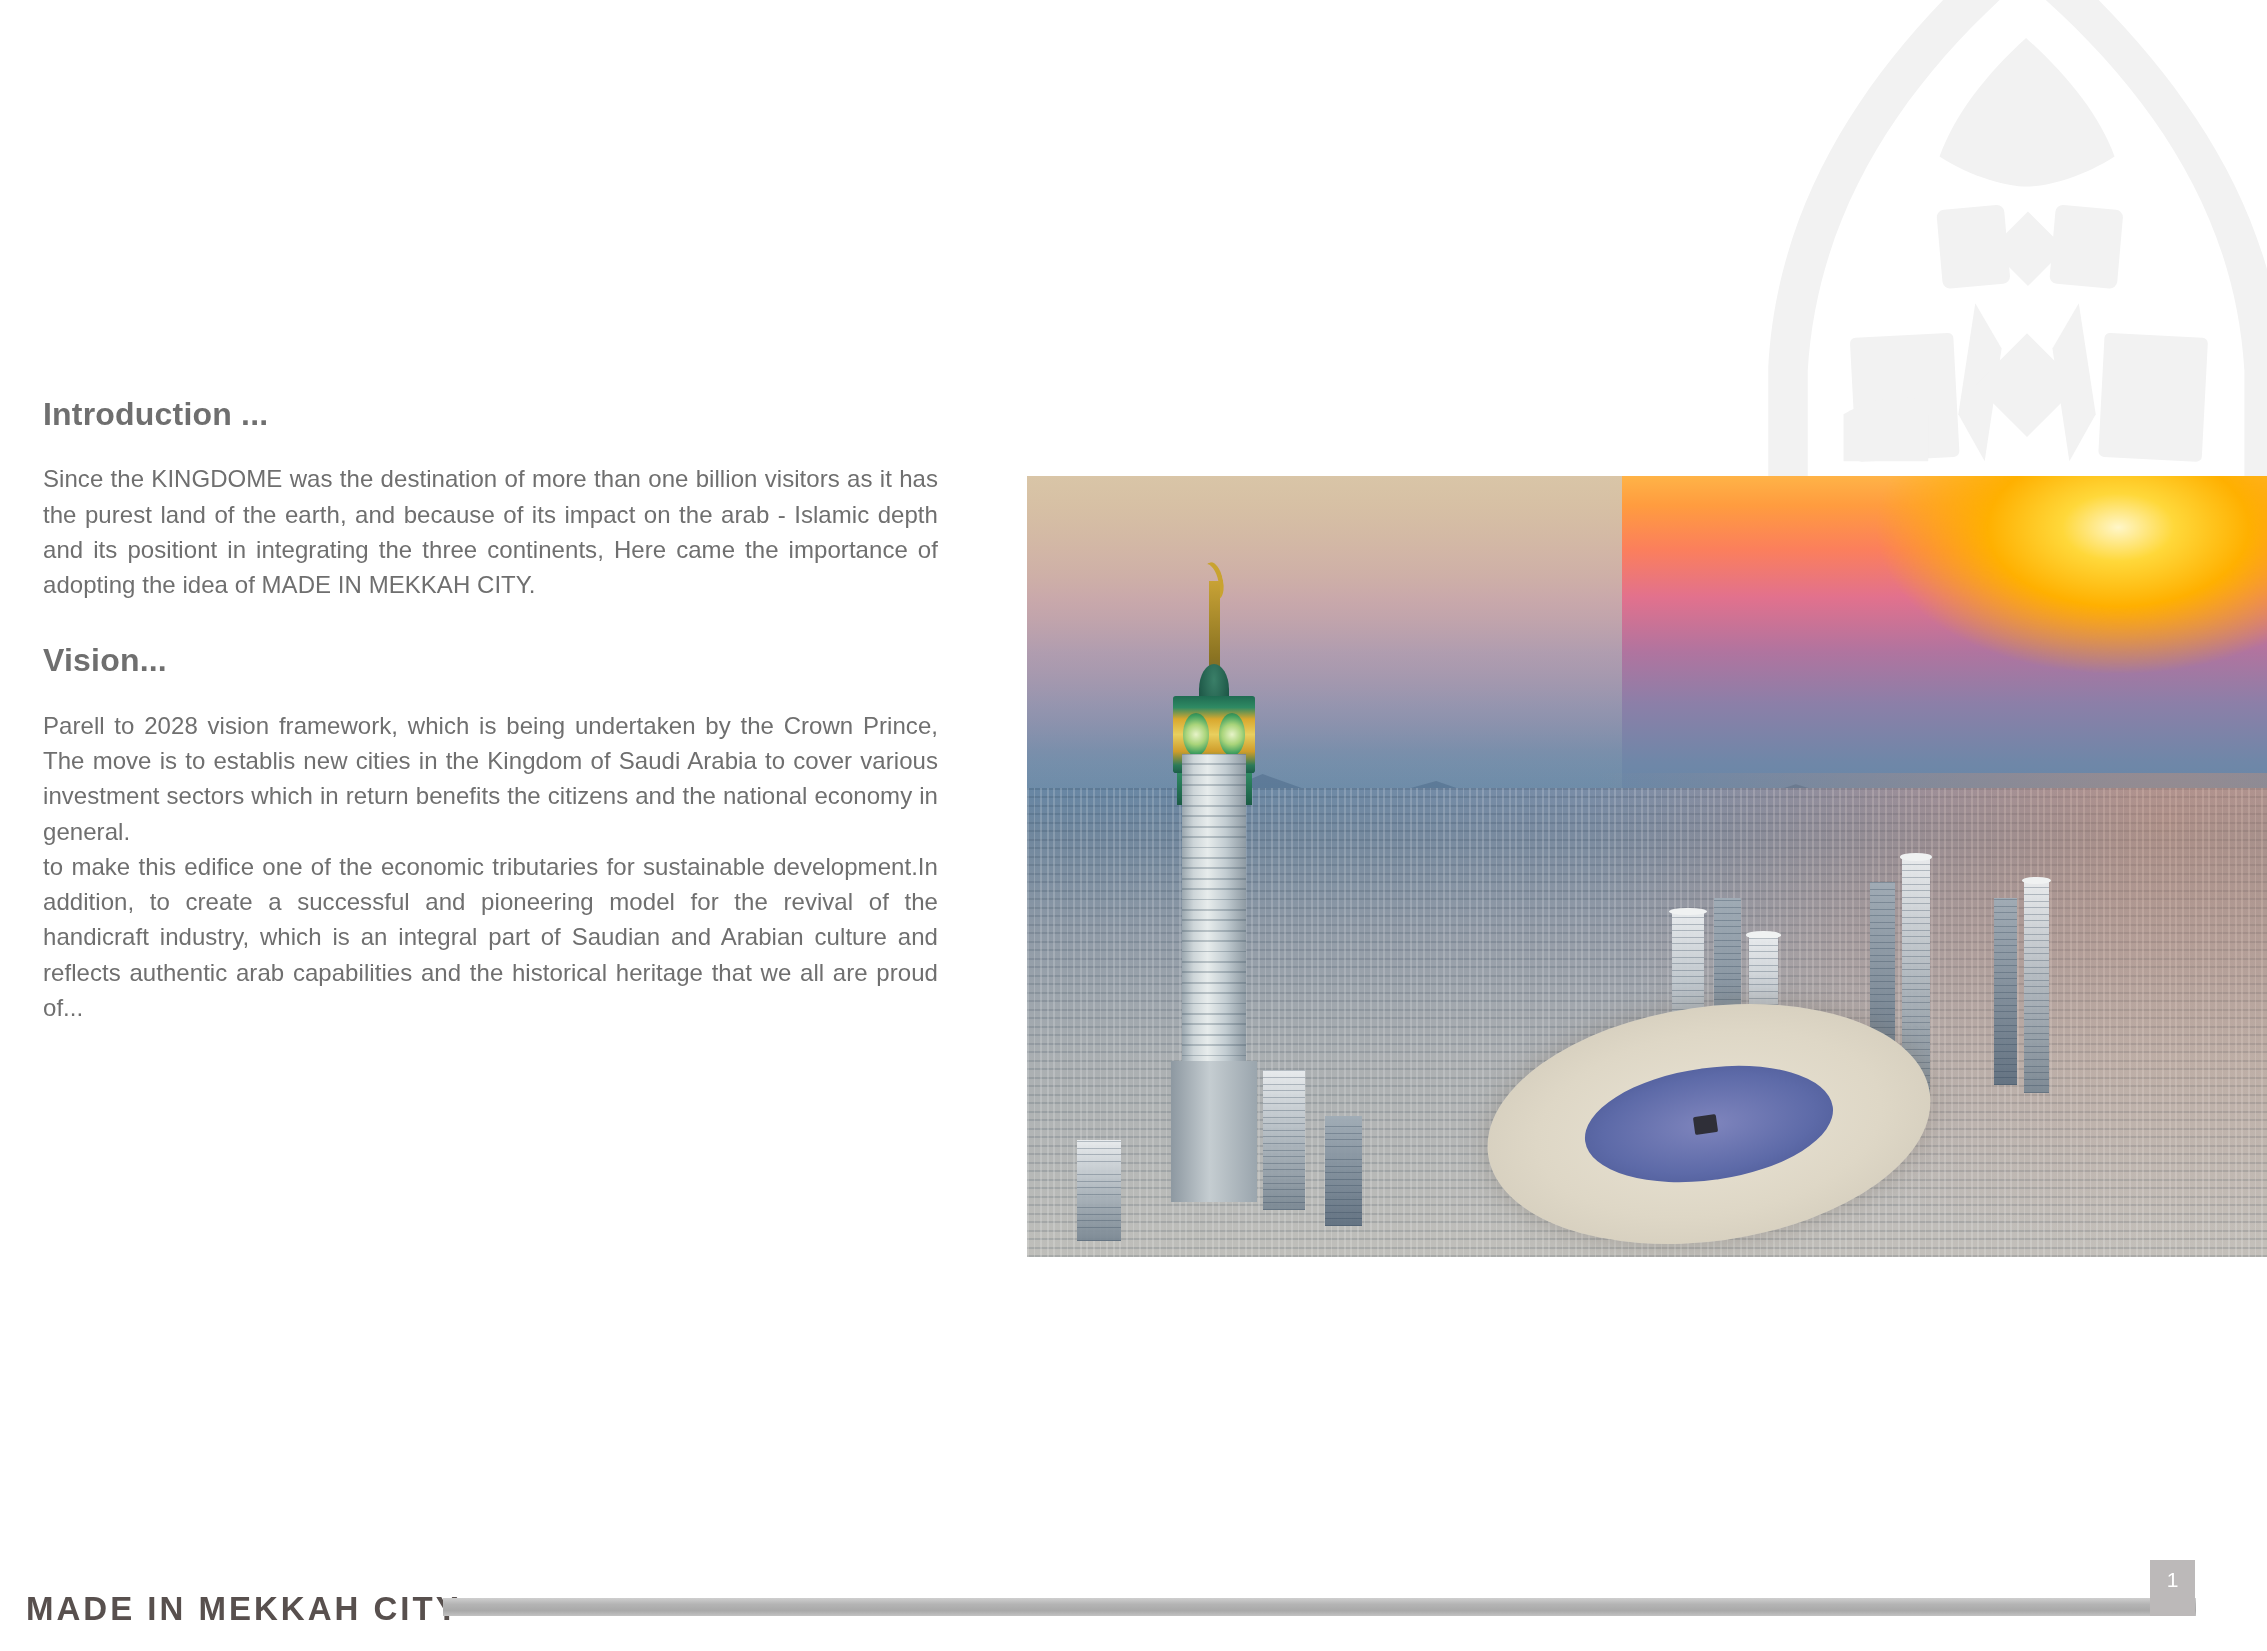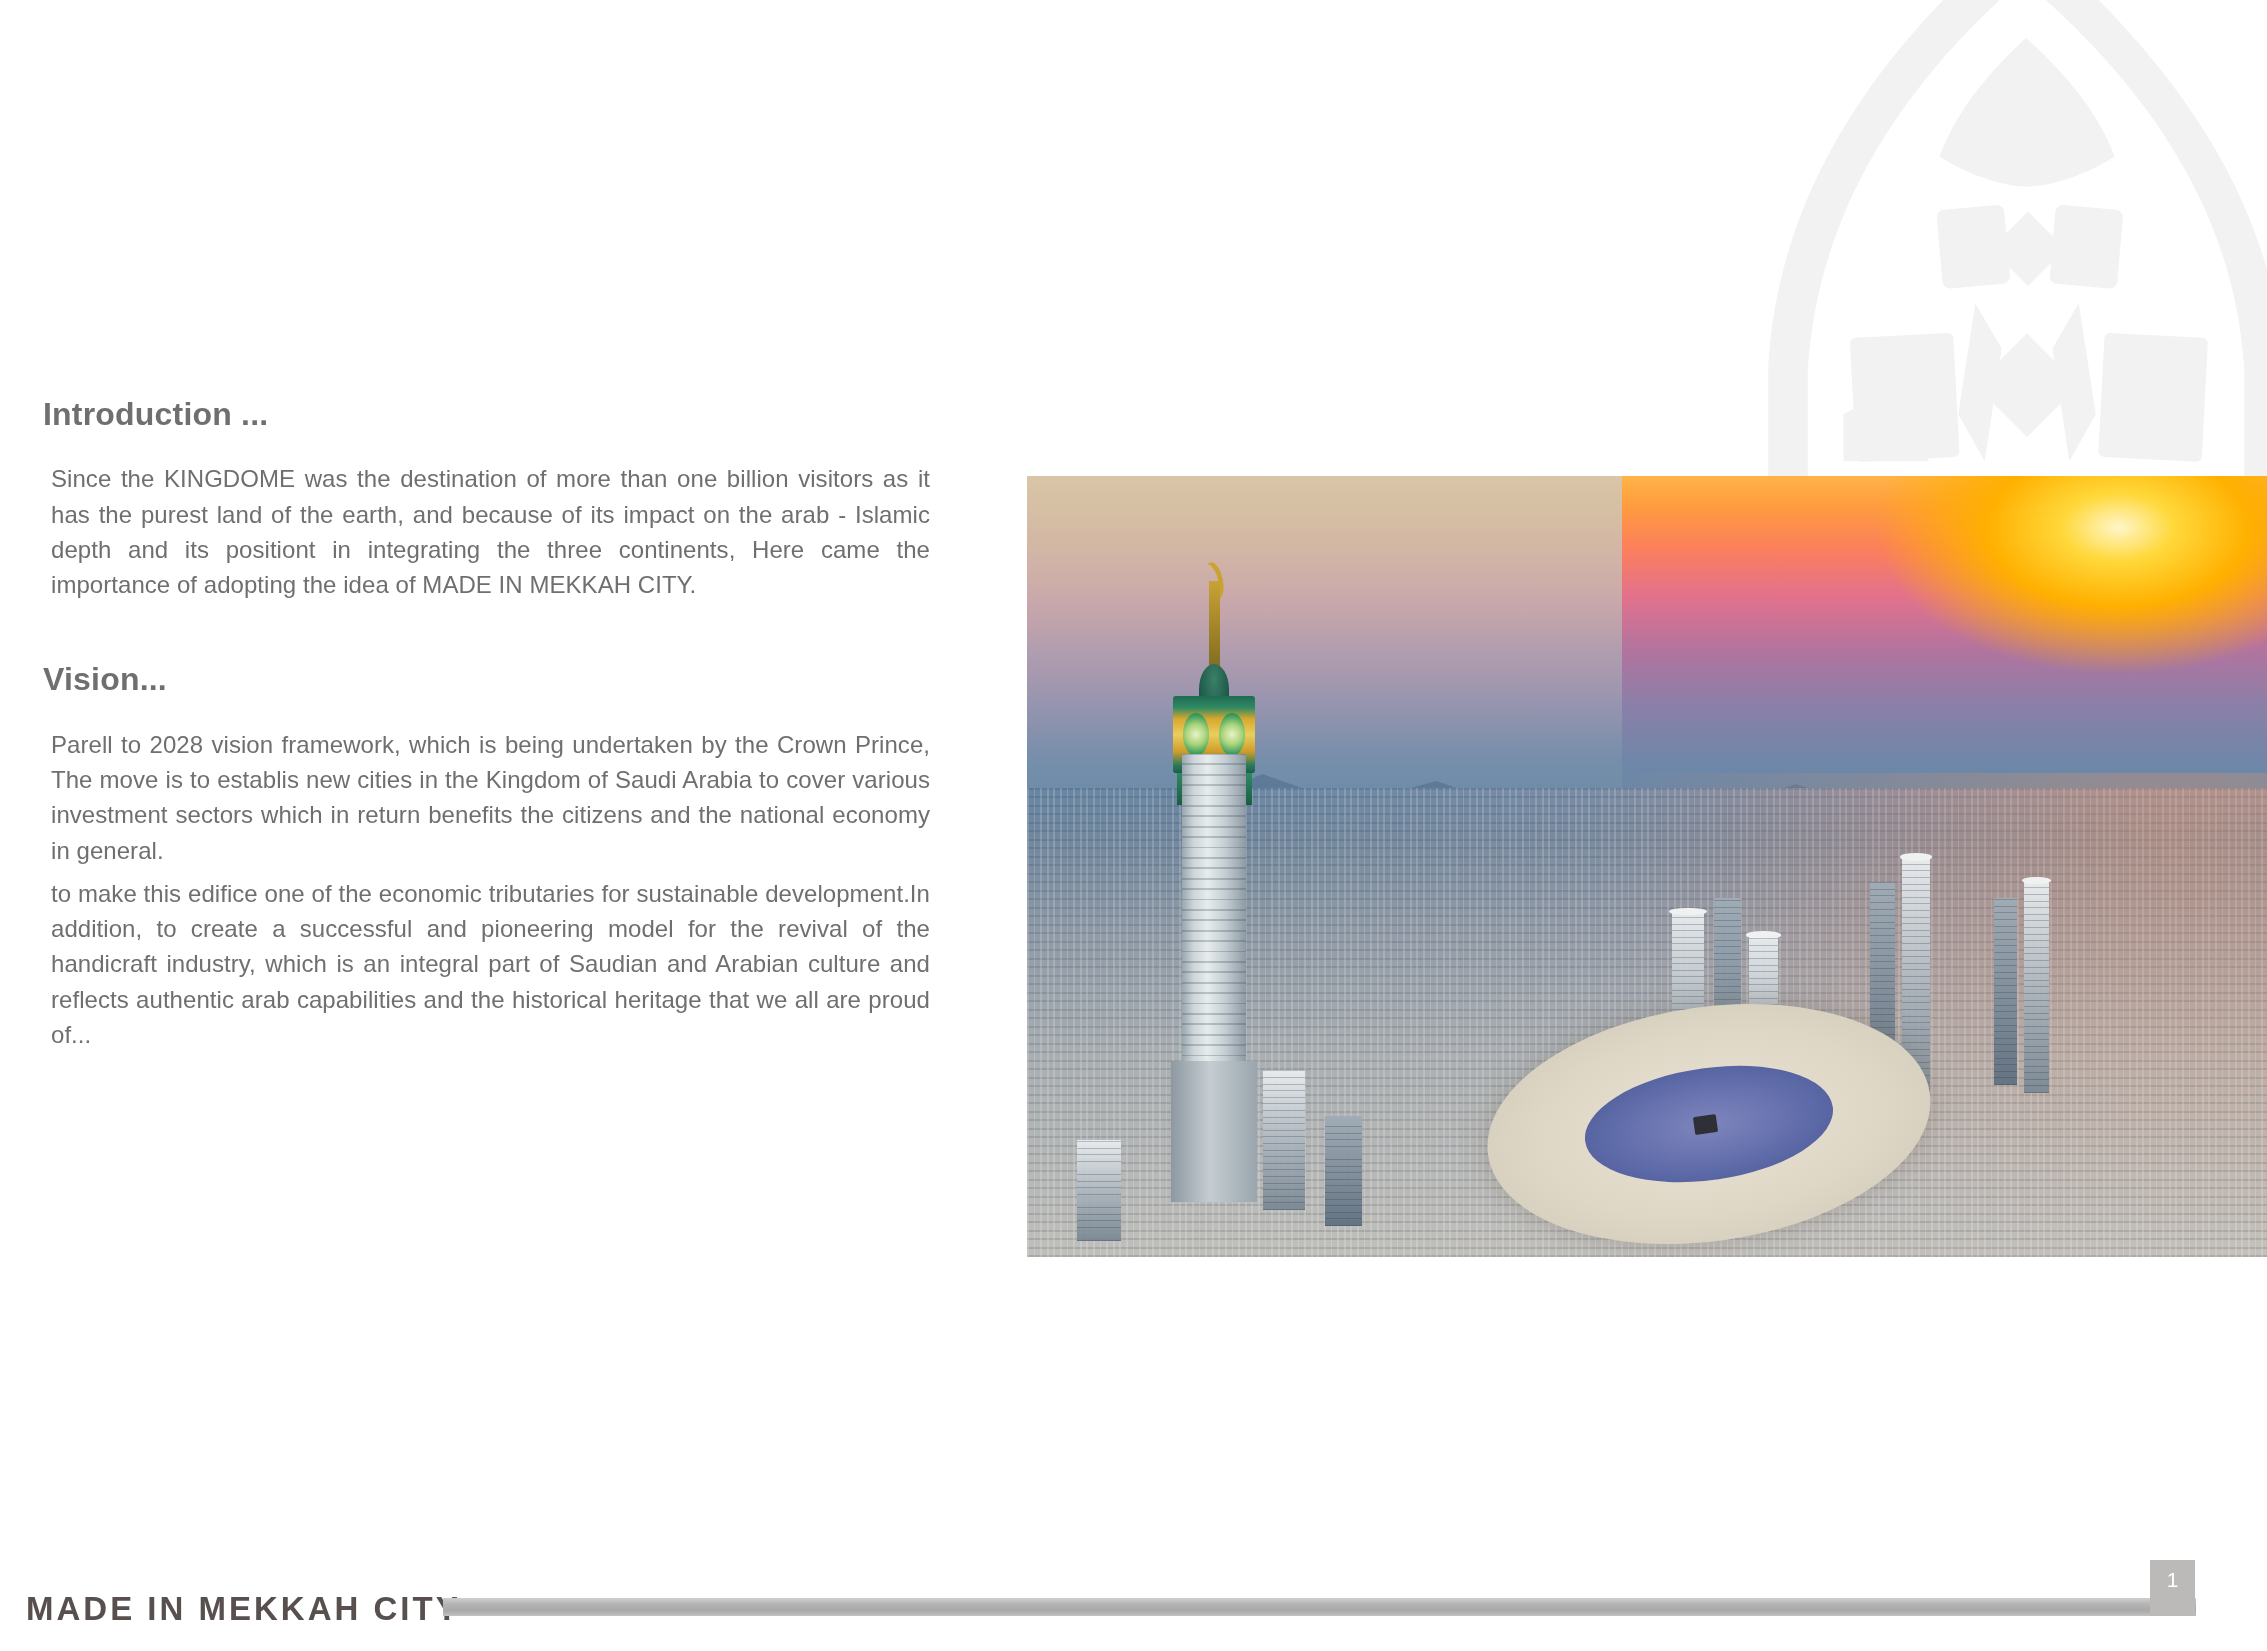--- a/index.html
+++ b/index.html
@@ -35,28 +35,28 @@
   }
   .section-heading {
     font-size: 32px;
     font-weight: 600;
     color: #6f6f6f;
     letter-spacing: 0.2px;
     margin: 0 0 28px 0;
     line-height: 1.2;
   }
   .section-heading.vision {
-    margin-top: 58px;
+    margin-top: 39px;
   }
   .body-par {
     font-size: 24px;
     line-height: 1.47;
     color: #6f6f6f;
     text-align: justify;
-    margin: 8px;
+    margin: 0;
     letter-spacing: 0.05px;
   }
   .body-par + .body-par {
     margin-top: 32px;
   }
   .body-par.tight {
     margin-top: 0;
   }
 
   

